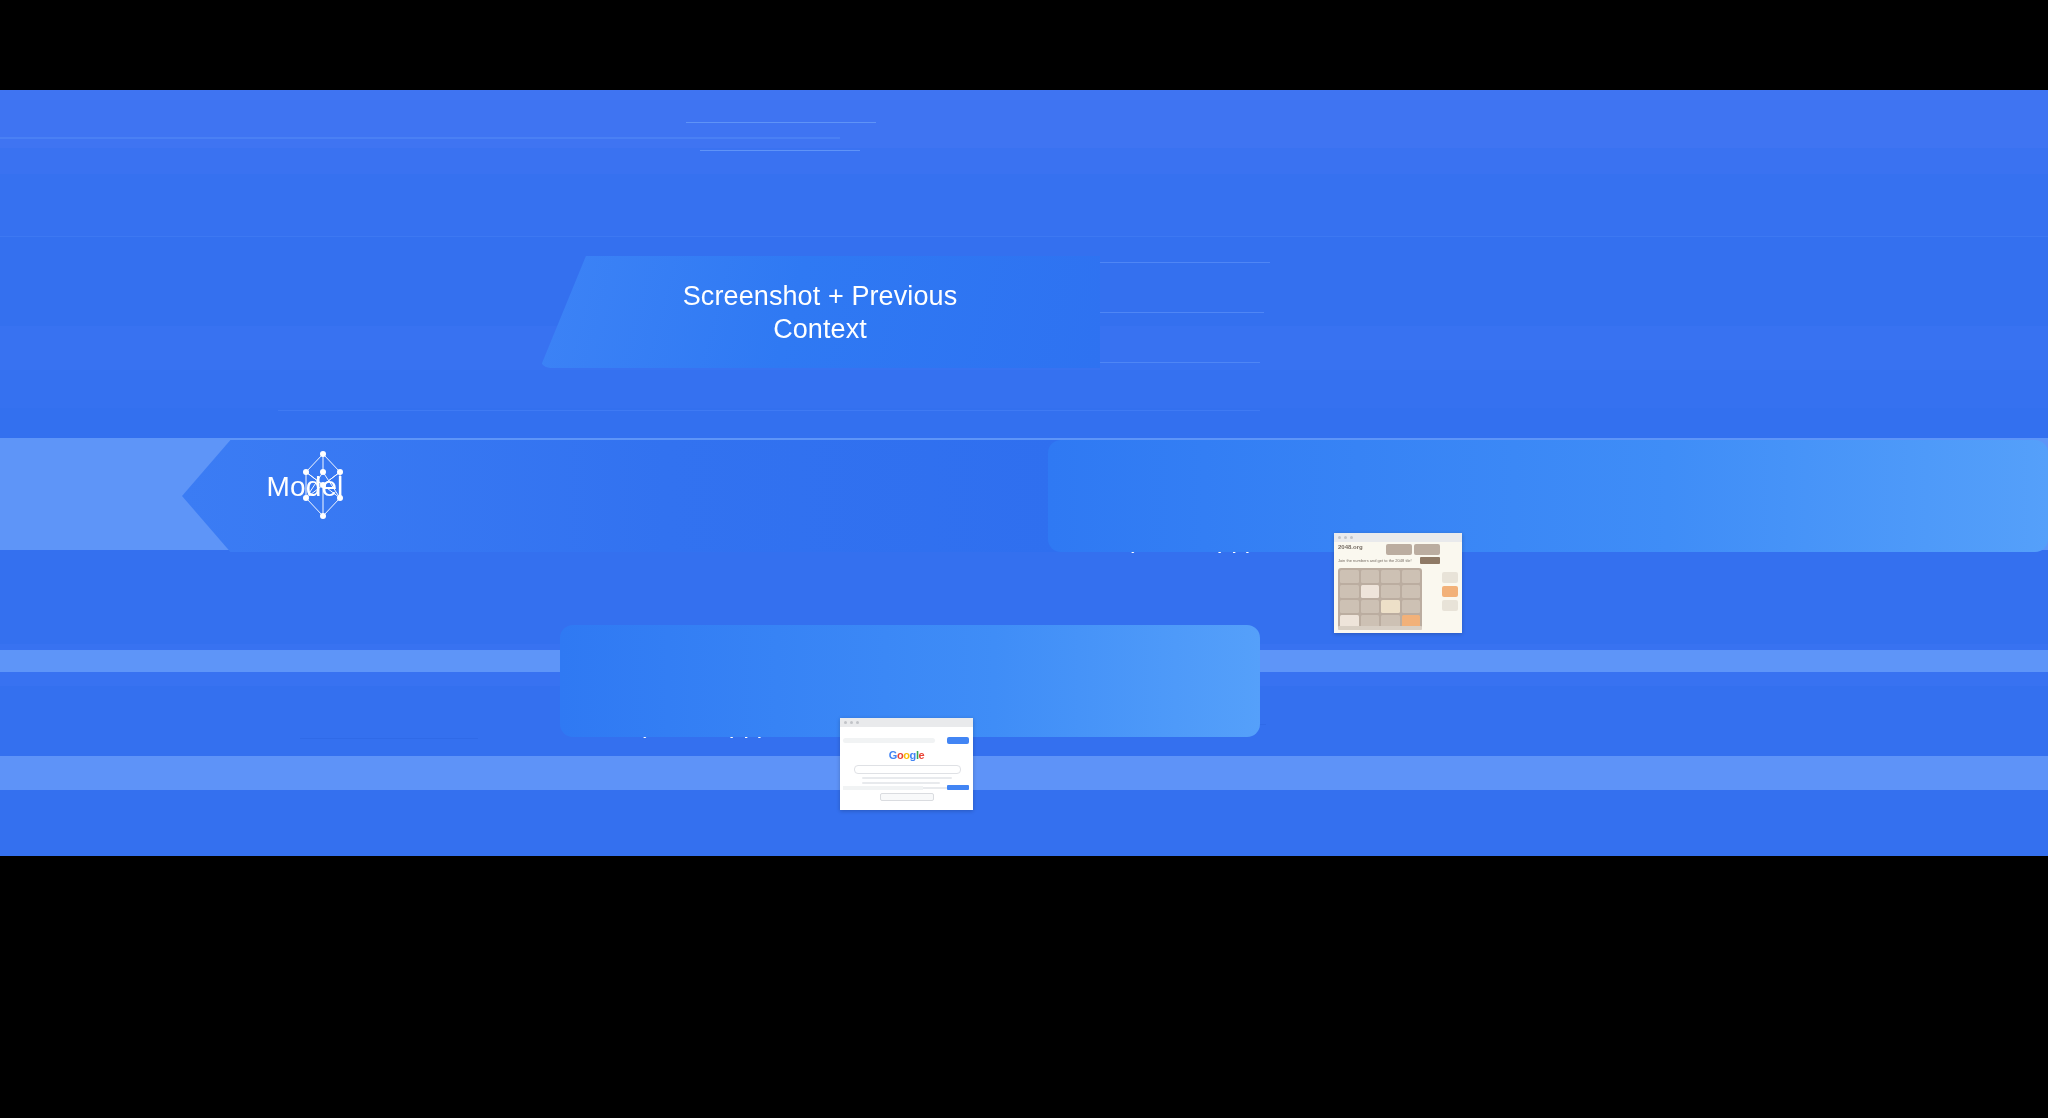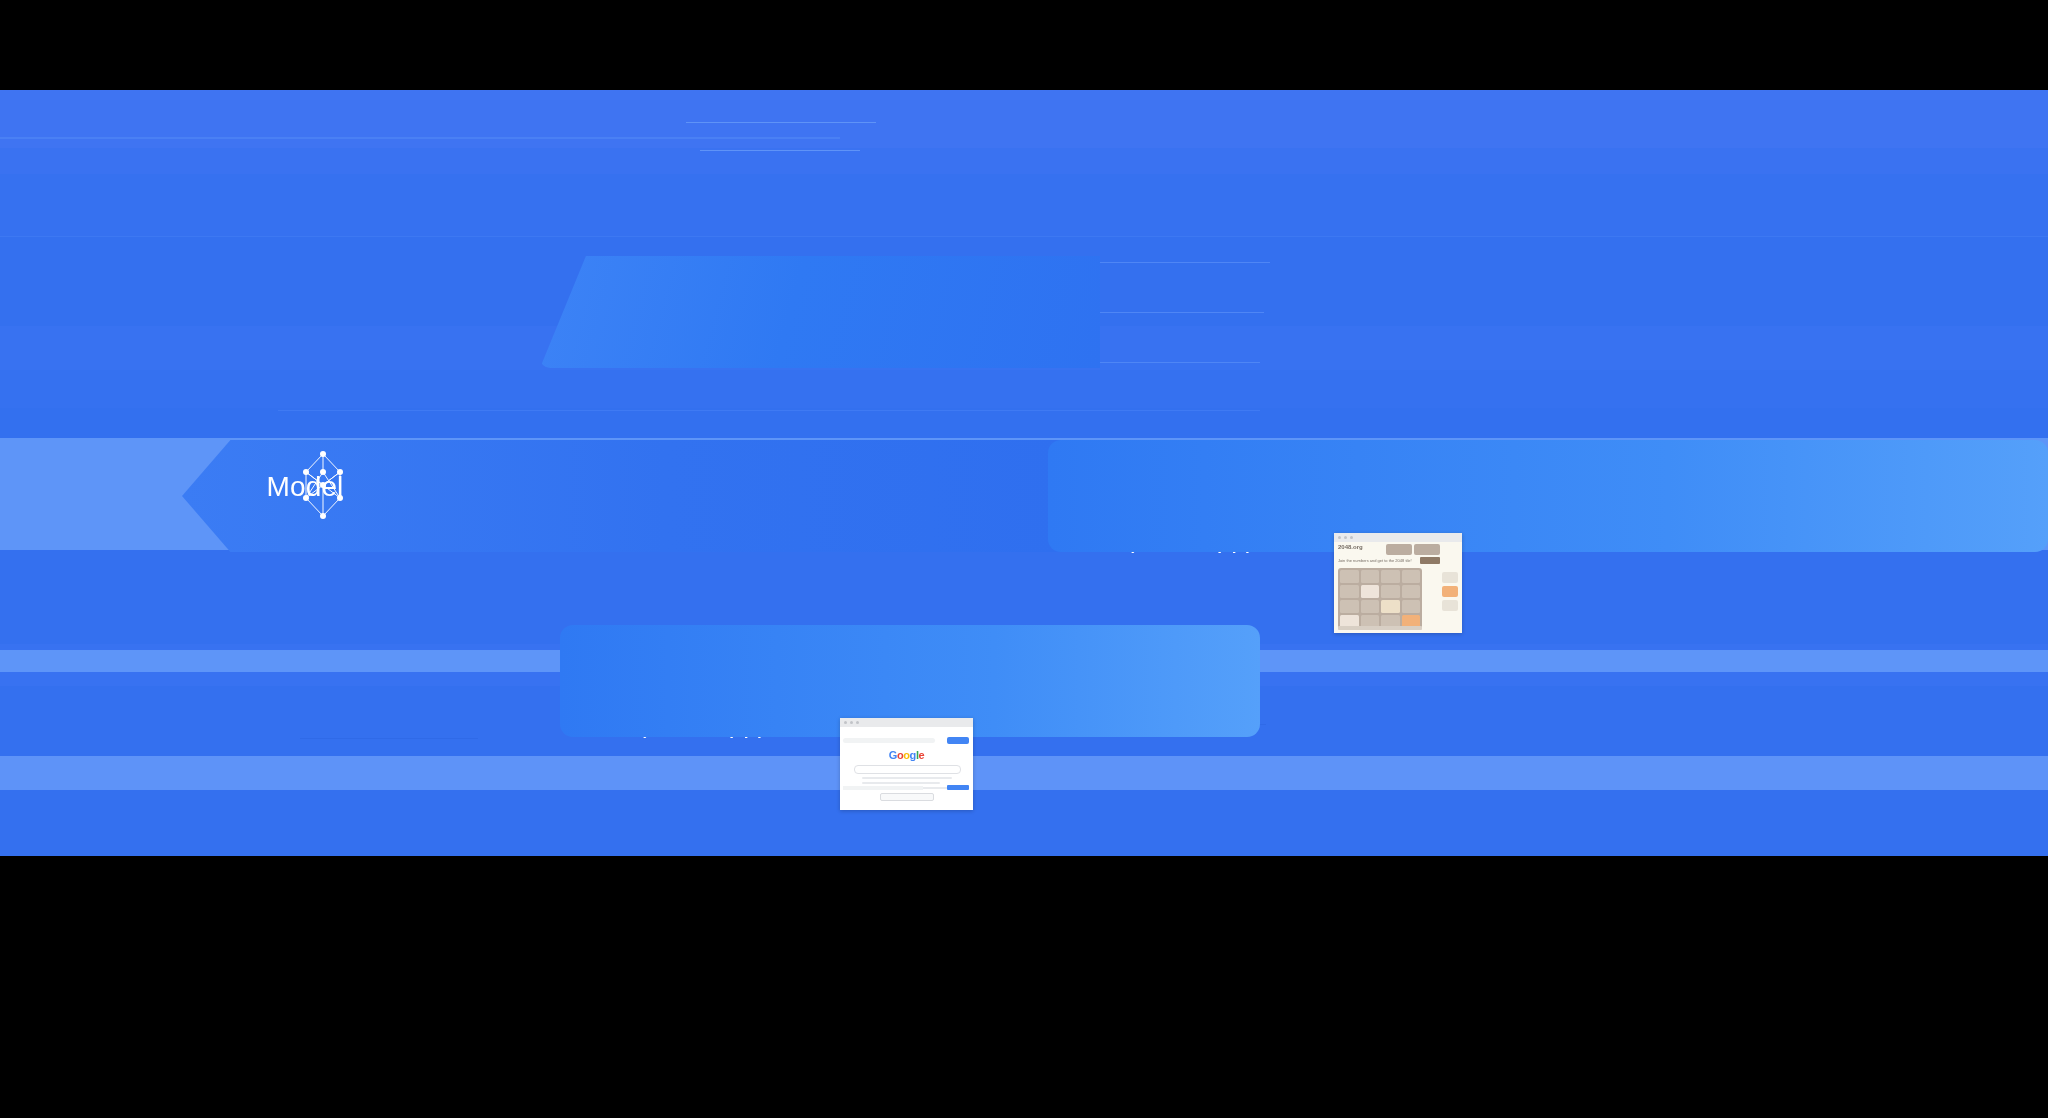--- a/index.html
+++ b/index.html
@@ -181,20 +181,22 @@
     <div class="hline2" style="left:1086px;top:634px;width:180px;background:#2f6ae8;"></div>
     <div class="hline2" style="left:300px;top:648px;width:178px;background:#2f6ae8;"></div>
 
     <div class="ghost" id="ghost-title"></div>
     <div class="ghost" id="ghost-l1"></div>
     <div class="ghost" id="ghost-l2"></div>
     <div class="ghost" id="ghost-l3"></div>
     <div class="ghost" id="ghost-l4"></div>
 
     <div id="trapezoid"></div>
+    <div class="shape-label" id="trapezoid-label">Screenshot + Previous
+Context</div>
 
     <div id="modelshape"></div>
     <div class="shape-label" id="model-label">Model</div>
     <svg id="model-icon" viewBox="0 0 46 70">
       <g stroke="#ffffff" stroke-width="1" fill="none" opacity="0.95">
         <line x1="23" y1="4" x2="6" y2="22"></line>
         <line x1="23" y1="4" x2="40" y2="22"></line>
         <line x1="23" y1="4" x2="23" y2="22"></line>
         <line x1="6" y1="22" x2="23" y2="35"></line>
         <line x1="40" y1="22" x2="23" y2="35"></line>

